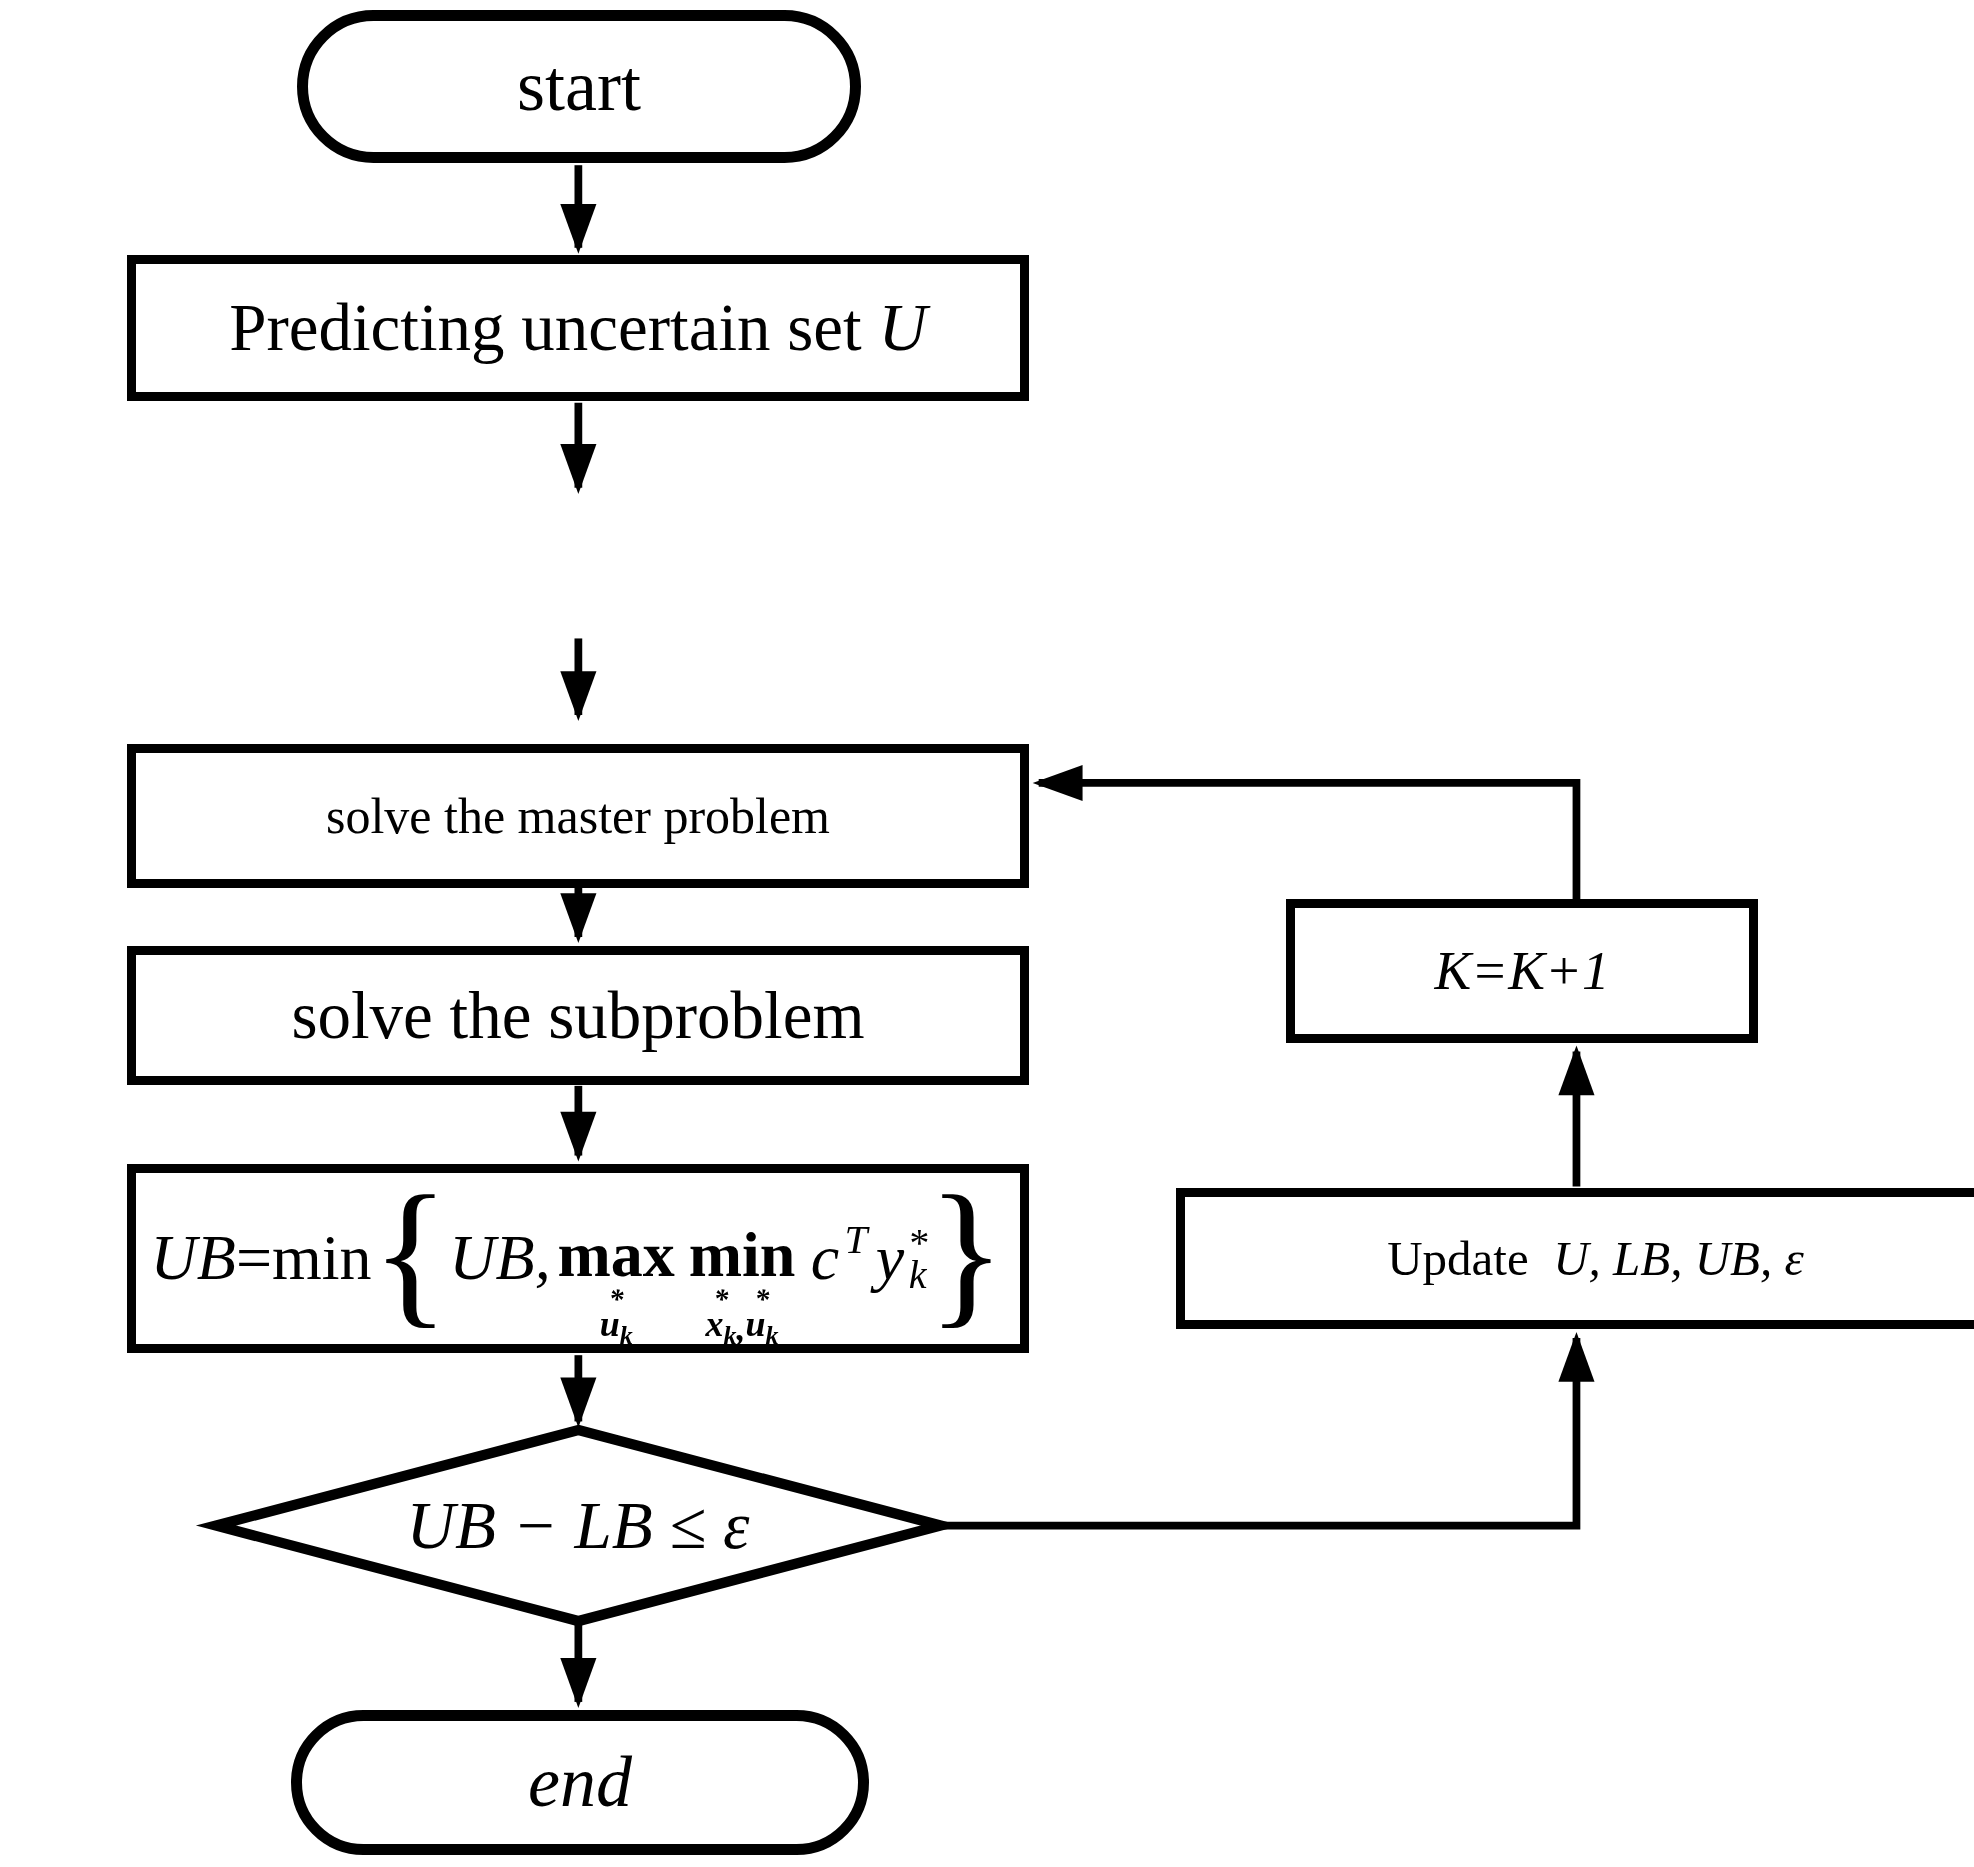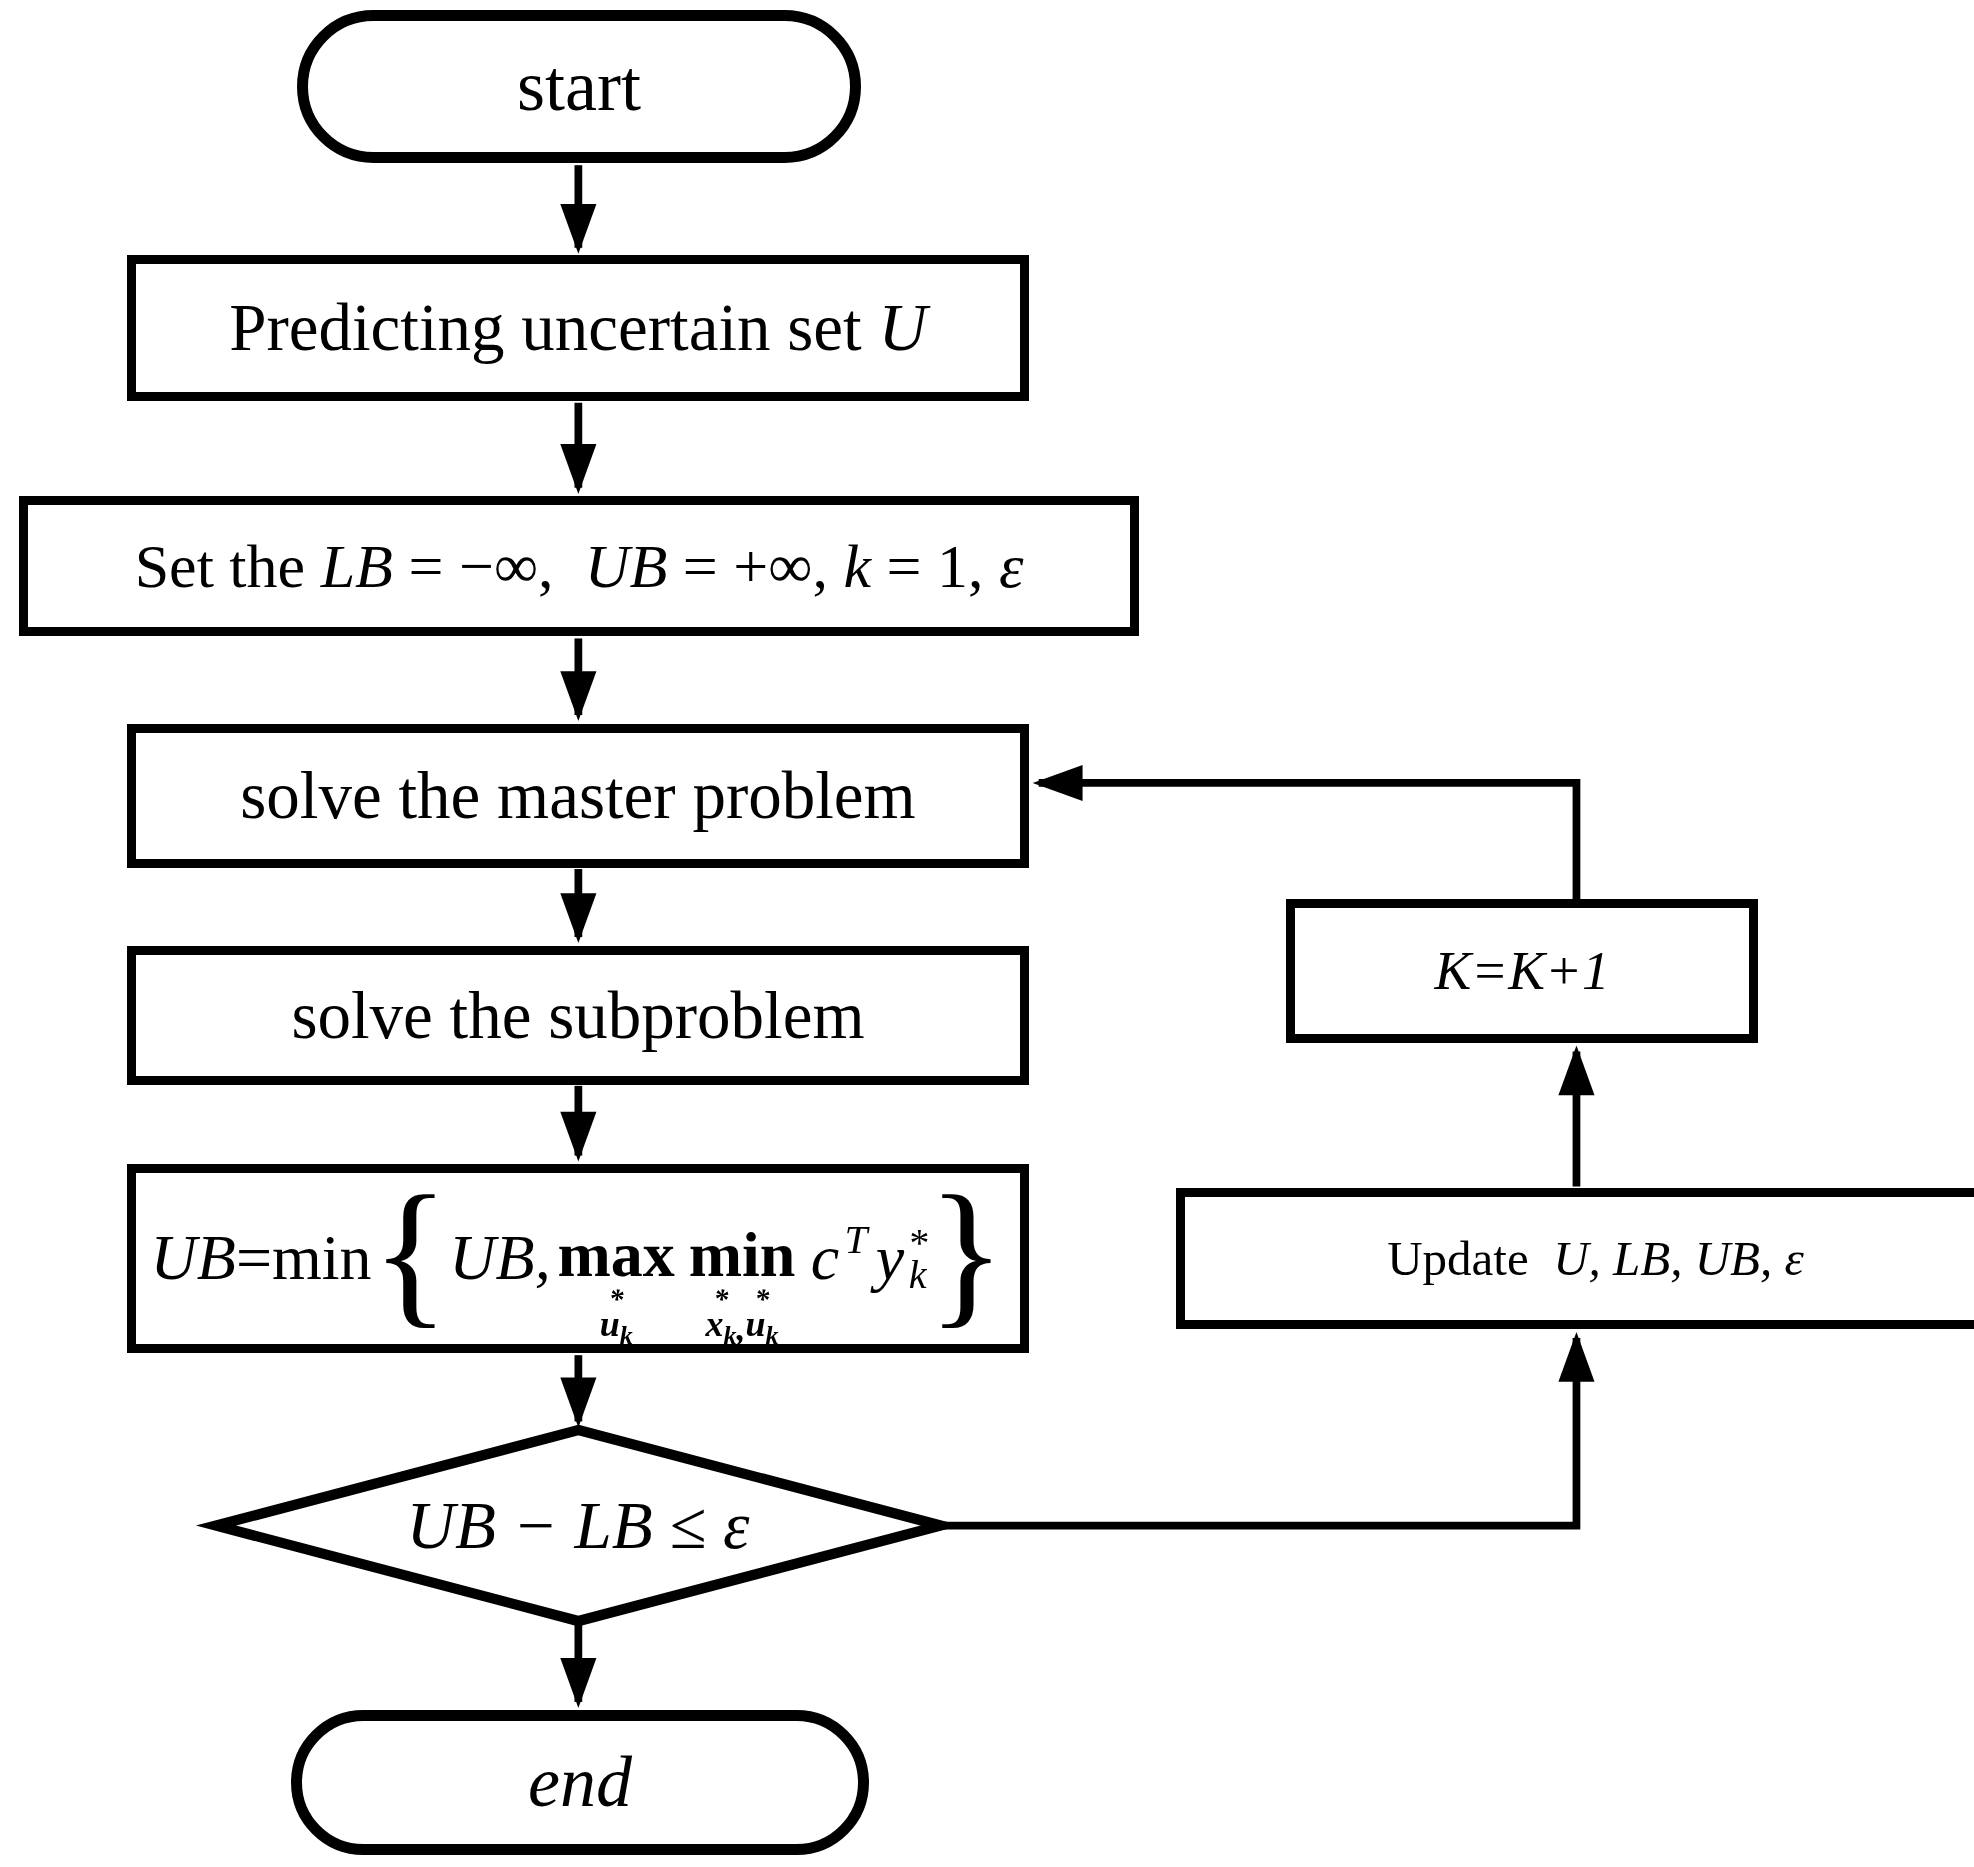--- a/index.html
+++ b/index.html
@@ -11,21 +11,21 @@
   .node{
     position:absolute;background:#ffffff;border:9.5px solid #000;box-sizing:border-box;
     display:flex;align-items:center;justify-content:center;text-align:center;line-height:1.1;
     white-space:nowrap;
   }
   .stadium{border-radius:86px;border-width:11.2px;}
   .it{font-style:italic;}
   #n-start   {left:297px;top:10.3px;  width:564px; height:153px;font-size:72px;}
   #n-predict {left:127px;top:255px; width:902px;height:146px;font-size:67px;}
   #n-init    {left:19px; top:496px; width:1120px;height:140px;font-size:62px;}
-  #n-master  {left:127px;top:724px; width:902px;height:144px;font-size:67px;}
+  #n-master  {left:127px;top:744px; width:902px;height:144px;font-size:50px;}
   #n-sub     {left:127px;top:946px;width:902px;height:139px;font-size:67px;}
   #n-formula {left:127px;top:1164px;width:902px;height:189px;font-size:64px;}
   #n-end     {left:291px;top:1710px;width:578px; height:145px;font-size:72px;font-style:italic;}
   #n-kpp     {left:1286px;top:899px;width:472px;height:144px;font-size:55px;}
   #n-update  {left:1176px;top:1188px;width:839px;height:141px;font-size:49px;}
   #n-decision{
     position:absolute;left:216px;top:1430px;width:724px;height:191px;
     display:flex;align-items:center;justify-content:center;
     font-size:67px;font-style:italic;white-space:nowrap;
   }
@@ -71,23 +71,20 @@
   </svg>
 
   <div class="node stadium" id="n-start">
     <span>start</span>
   </div>
 
   <div class="node" id="n-predict">
     <span><span>Predicting uncertain set </span><span class="it">U</span></span>
   </div>
 
-  <div class="node" id="n-init">
-    <span><span>Set the </span><span class="it">LB</span><span> = −∞,&nbsp; </span><span class="it">UB</span><span> = +∞, </span><span class="it">k</span><span> = 1, </span><span class="it">ε</span></span>
-  </div>
 
   <div class="node" id="n-master">
     <span>solve the master problem</span>
   </div>
 
   <div class="node" id="n-sub">
     <span>solve the subproblem</span>
   </div>
 
   <div class="node" id="n-formula">

